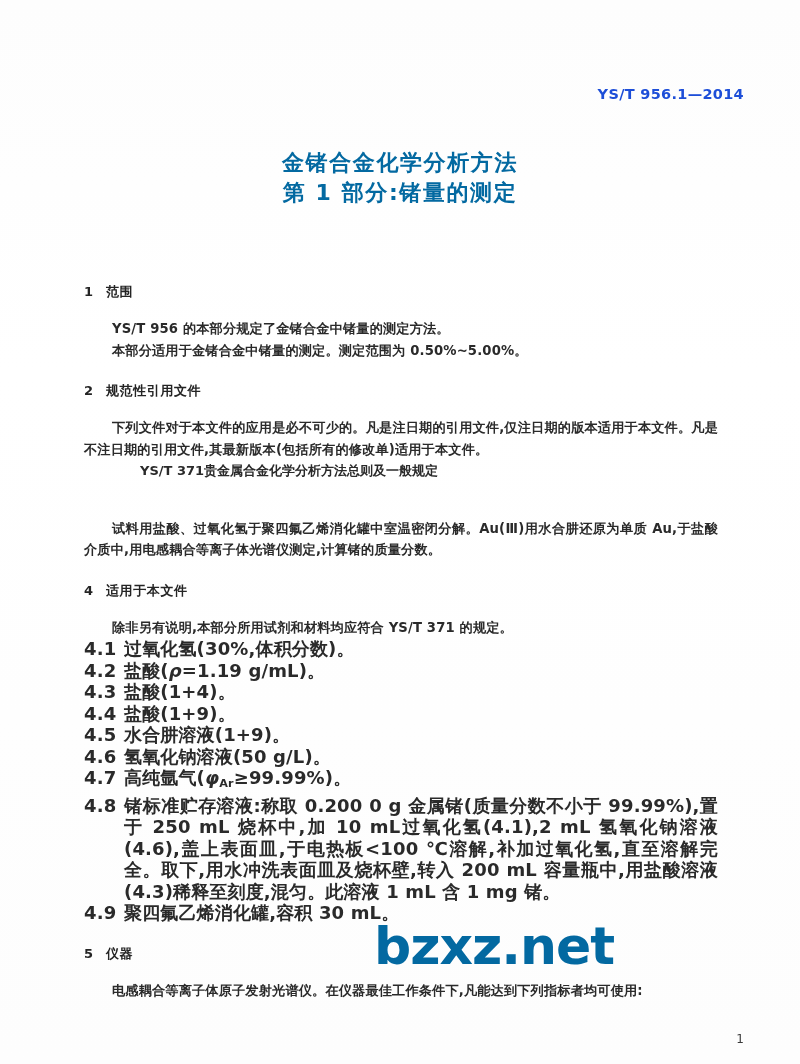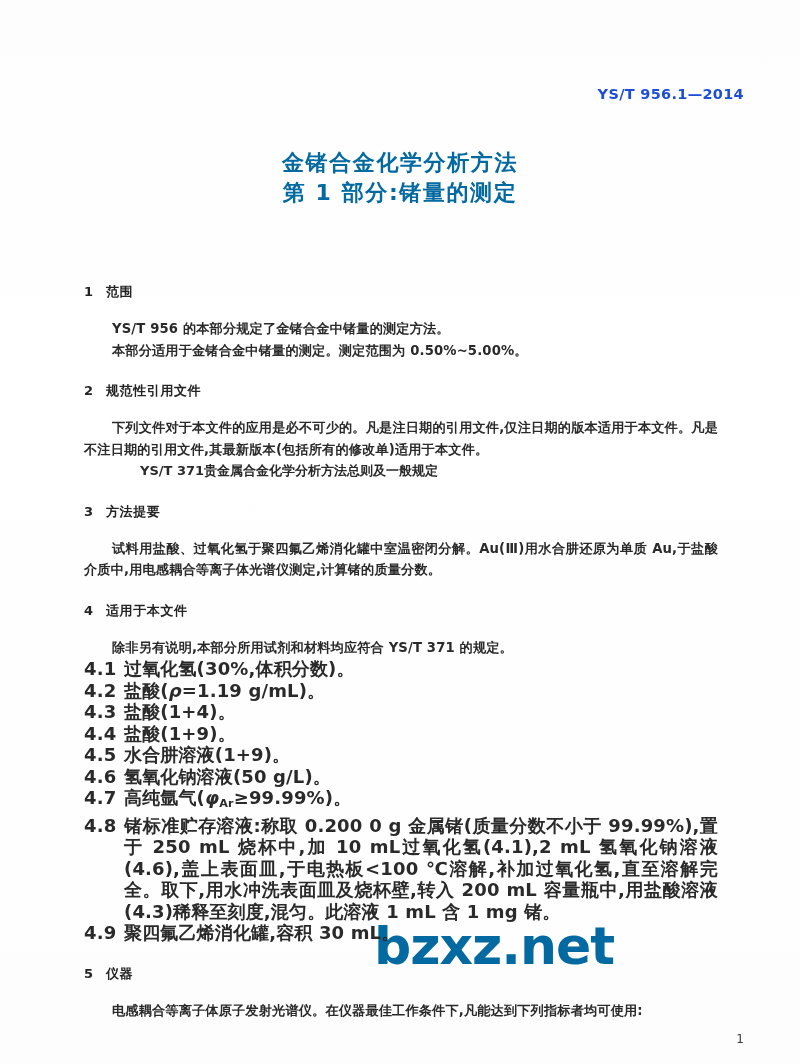--- a/index.html
+++ b/index.html
@@ -204,21 +204,20 @@
     <div class="sec">
       <div class="sec-head"><span class="num">2</span><span>规范性引用文件</span></div>
       <div class="gap-after-head"></div>
       <div class="para indent">下列文件对于本文件的应用是必不可少的。凡是注日期的引用文件,仅注日期的版本适用于本文件。凡是不注日期的引用文件,其最新版本(包括所有的修改单)适用于本文件。</div>
       <div class="ref-line"><span class="ref-code">YS/T 371</span><span>贵金属合金化学分析方法总则及一般规定</span></div>
     </div>
 
     <div class="gap-sec"></div>
 
     <div class="sec">
-      <div class="sec-head"><span class="num">3</span><span>方法提要</span></div>
       <div class="gap-after-head"></div>
       <div class="para indent">试料用盐酸、过氧化氢于聚四氟乙烯消化罐中室温密闭分解。Au(Ⅲ)用水合肼还原为单质 Au,于盐酸介质中,用电感耦合等离子体光谱仪测定,计算锗的质量分数。</div>
     </div>
 
     <div class="gap-sec"></div>
 
     <div class="sec">
       <div class="sec-head"><span class="num">4</span><span>适用于本文件</span></div>
       <div class="gap-after-head"></div>
       <div class="para indent">除非另有说明,本部分所用试剂和材料均应符合 YS/T 371 的规定。</div>

